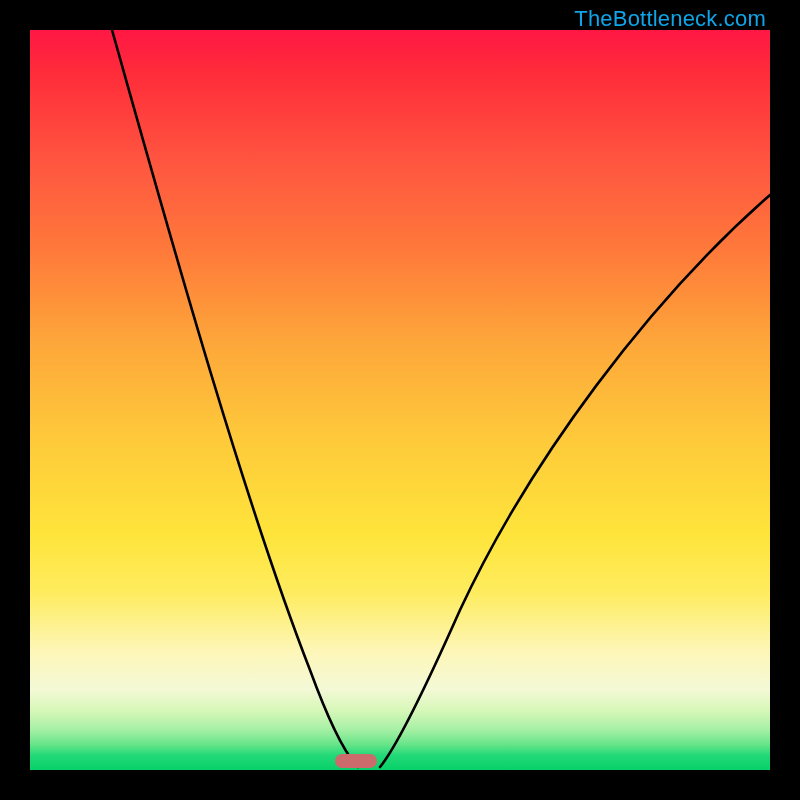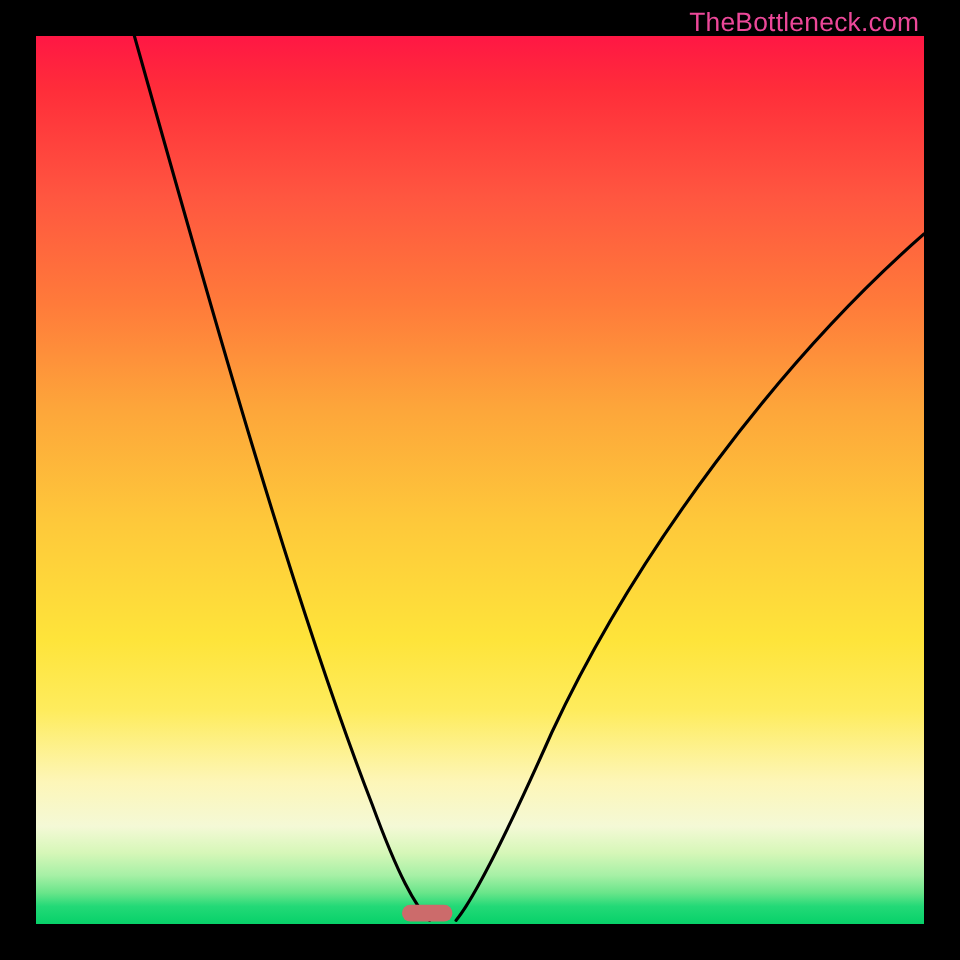--- a/index.html
+++ b/index.html
@@ -42,21 +42,21 @@
       #a7f0a6 94.5%,
       #69e58a 96.5%,
       #23d977 98%,
       #07d169 100%
     );
   }
   .attribution {
     position: absolute;
     top: 6px;
     right: 34px;
-    color: #ec4899;
+    color: #0ea5e9;
     font-size: 22px;
     letter-spacing: 0.2px;
     font-weight: 400;
   }
   svg.curves {
     position: absolute;
     top: 0;
     left: 0;
     width: 740px;
     height: 740px;

